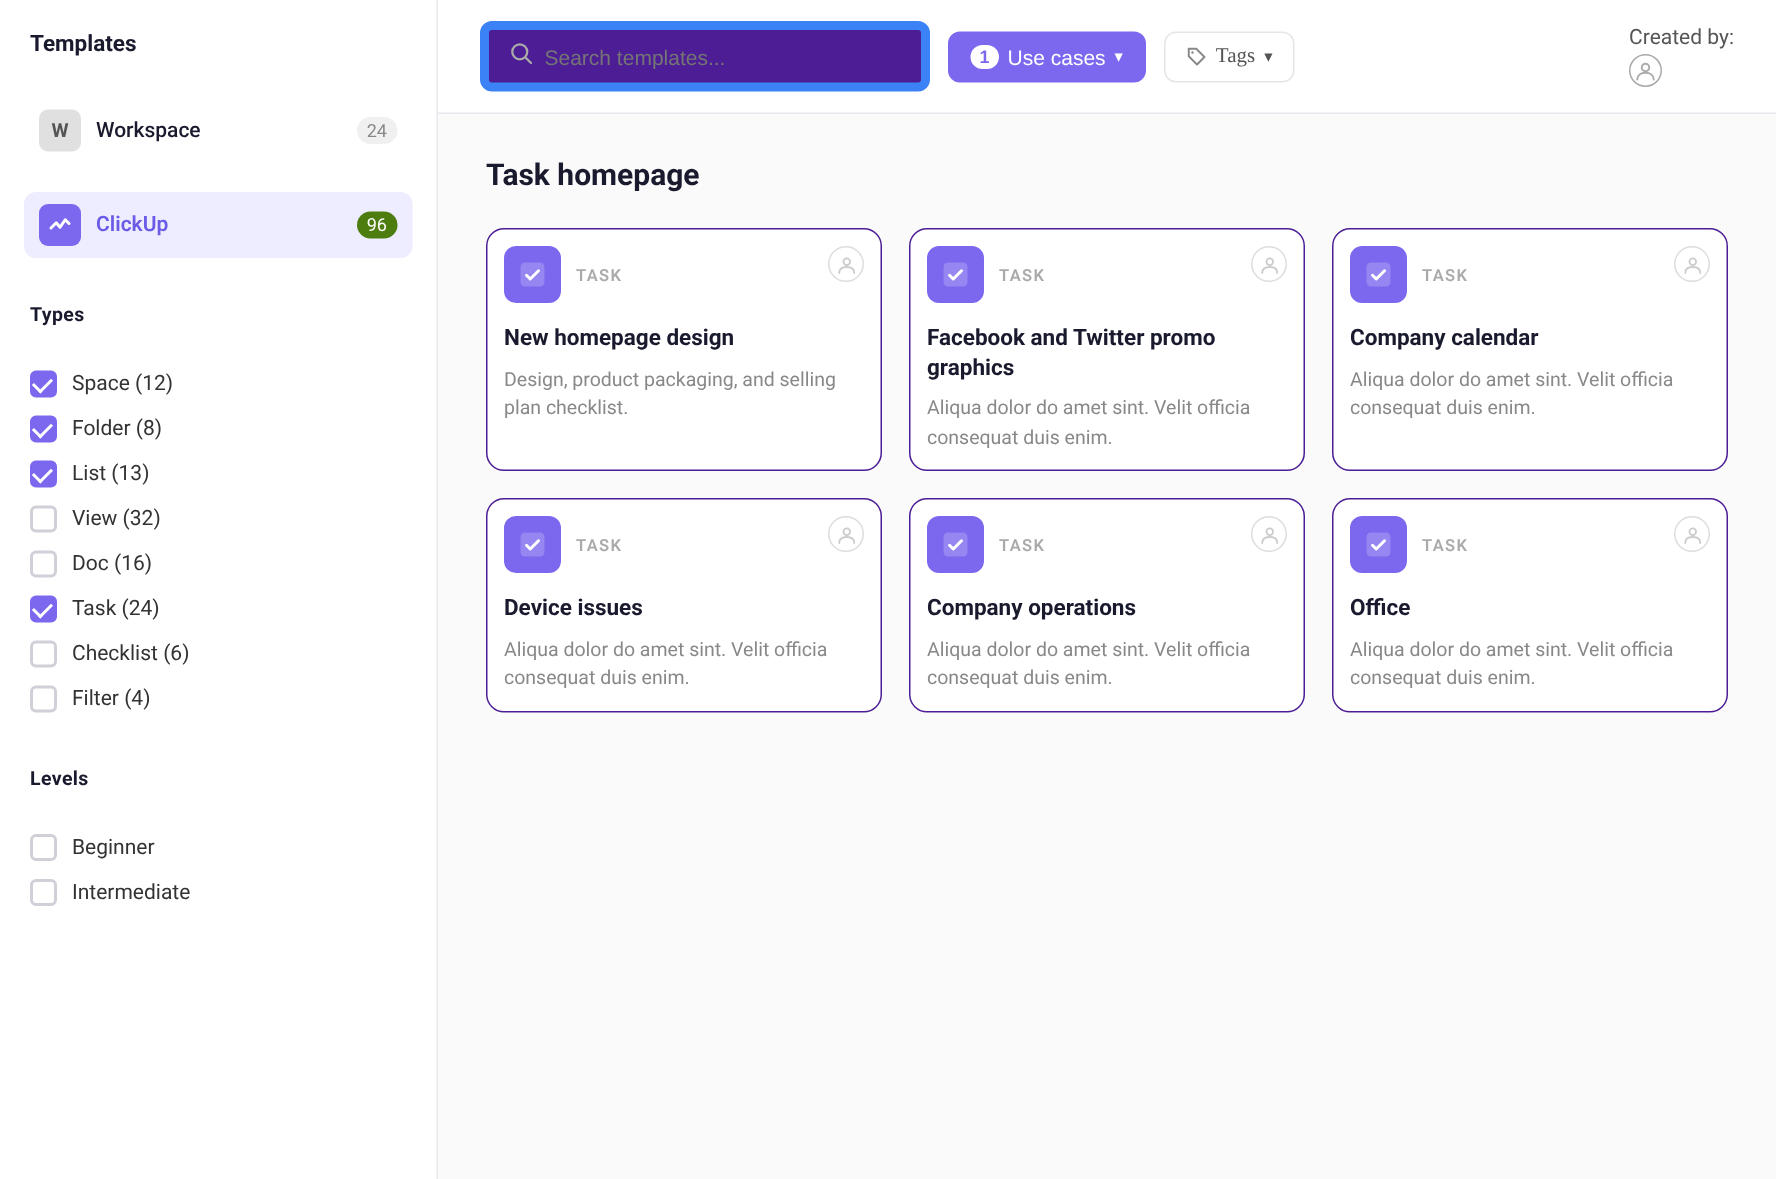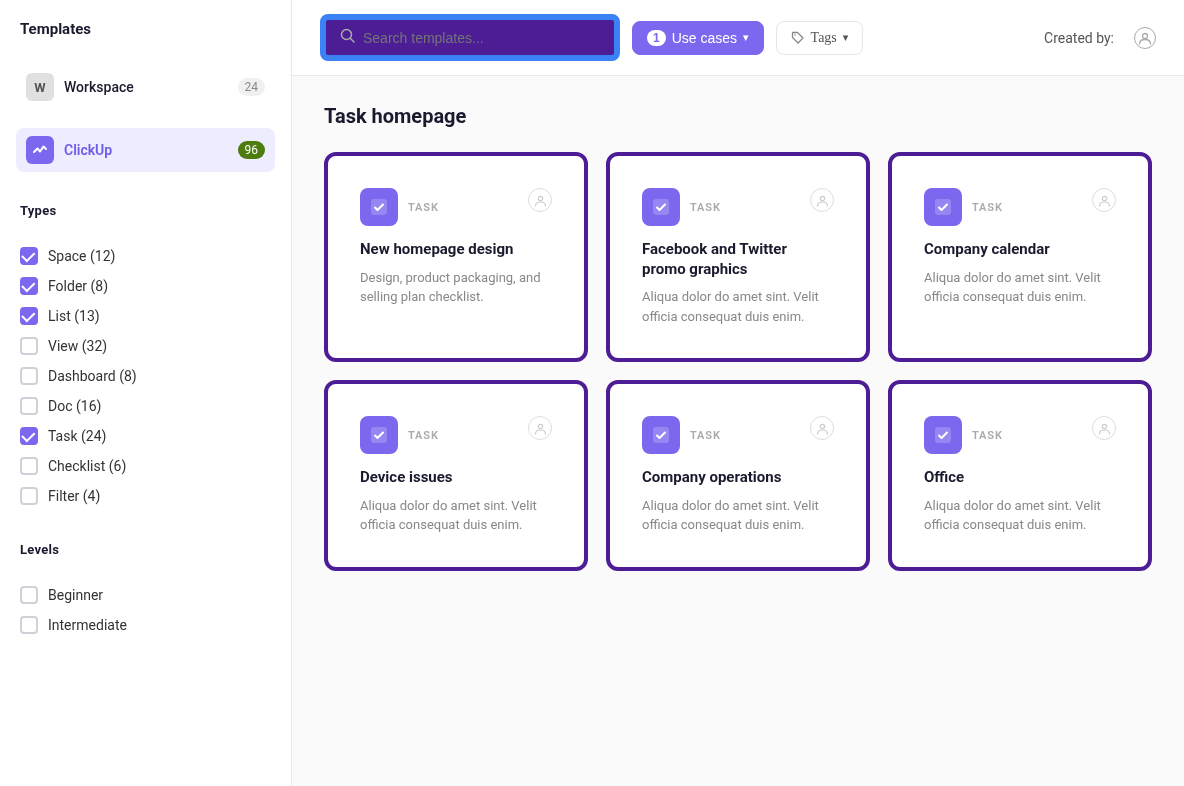--- a/index.html
+++ b/index.html
@@ -185,26 +185,26 @@
       color: #7b68ee;
       border-radius: 10px;
       font-size: 12px;
       font-weight: 700;
       padding: 1px 6px;
     }
     .filter-btn .chevron { font-size: 11px; }
     .filter-btn.tags-btn { color: #555; font-family: Liberation Serif, serif; }
     .created-by {
       display: flex;
-      align-items: center;
-      gap: 20px;
+      gap: 3px;
       margin-left: auto;
       font-size: 14px;
       color: #555;
       cursor: pointer;
+      flex-direction: column;
     }
     .created-by-icon {
       width: 22px;
       height: 22px;
       border: 1.5px solid #aaa;
       border-radius: 50%;
       display: flex;
       align-items: center;
       justify-content: center;
       font-size: 12px;
@@ -226,22 +226,22 @@
 
     .template-grid {
       display: grid;
       grid-template-columns: repeat(3, 1fr);
       gap: 18px;
     }
 
     .template-card {
       background: #fff;
       border-radius: 12px;
-      border: 4px solid #4c1d95;
-      padding: 32px;
+      border: 1px solid #4c1d95;
+      padding: 11px;
       cursor: pointer;
       position: relative;
     }
 
     .card-top {
       display: flex;
       align-items: flex-start;
       justify-content: space-between;
       margin-bottom: 14px;
     }
@@ -325,24 +325,20 @@
         <div class="checkbox checked"></div>
         <span class="filter-label">Folder (8)</span>
       </div>
       <div class="filter-item">
         <div class="checkbox checked"></div>
         <span class="filter-label">List (13)</span>
       </div>
       <div class="filter-item">
         <div class="checkbox"></div>
         <span class="filter-label">View (32)</span>
-      </div>
-      <div class="filter-item">
-        <div class="checkbox"></div>
-        <span class="filter-label">Dashboard (8)</span>
       </div>
       <div class="filter-item">
         <div class="checkbox"></div>
         <span class="filter-label">Doc (16)</span>
       </div>
       <div class="filter-item">
         <div class="checkbox checked"></div>
         <span class="filter-label">Task (24)</span>
       </div>
       <div class="filter-item">

